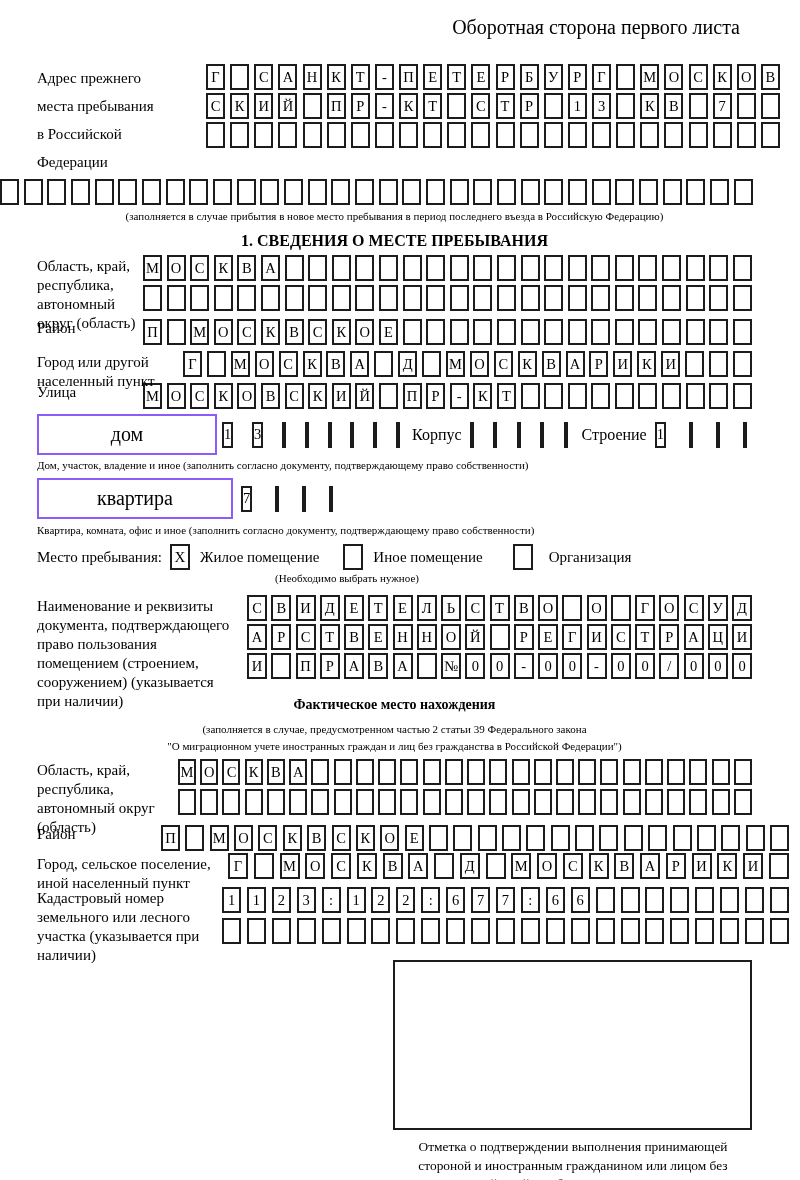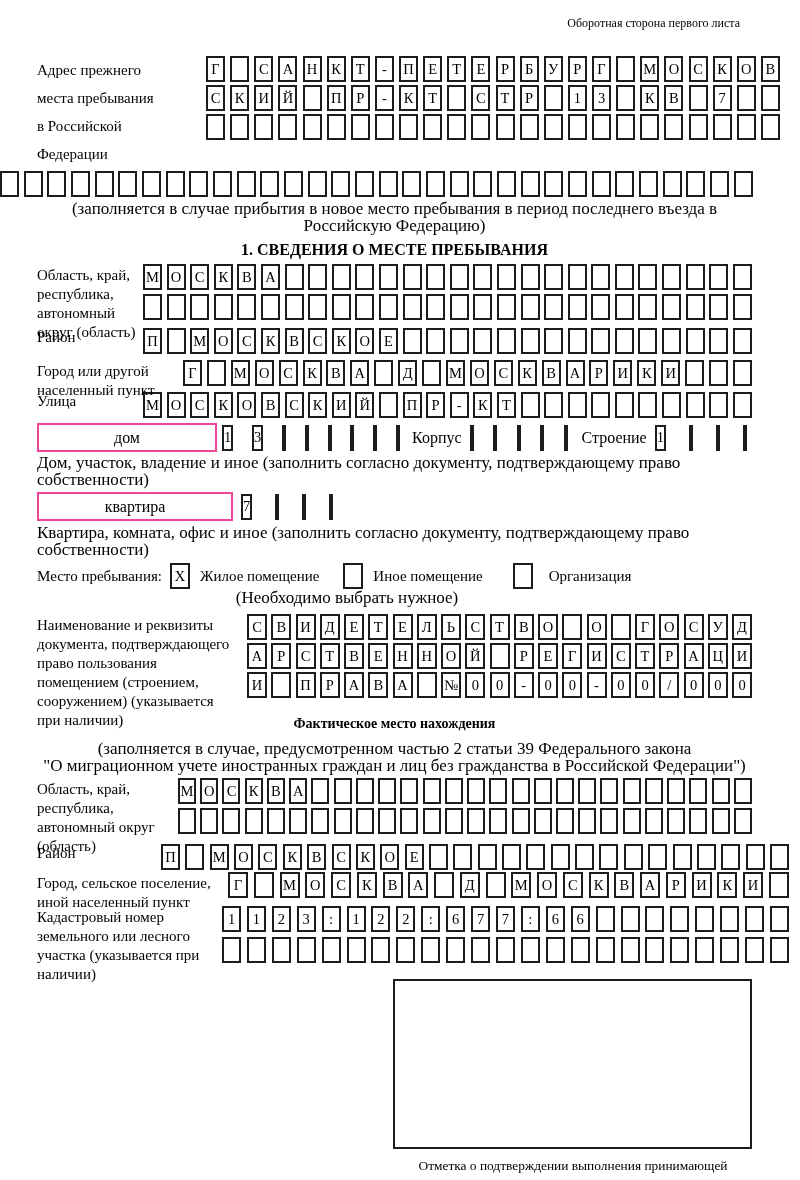--- a/index.html
+++ b/index.html
@@ -2,21 +2,21 @@
 <html><head>
 <meta charset="utf-8">
 <style>
   html,body { margin:0; padding:0; background:#fff; }
   .page {
     width:800px; height:1180px; box-sizing:border-box;
     padding:16px 48px 0 37px; overflow:hidden; position:relative;
     background:#fff; color:#000;
     font-family:"Liberation Serif","DejaVu Serif",serif;
   }
-  .hdr-note { text-align:right; font-size:12px; padding-right:12px; }
+  .hdr-note { text-align:right; font-size:20px; padding-right:12px; }
 
   
   .cellrow { display:flex; justify-content:space-between; --cw:19px; }
   .cell {
     flex:0 0 var(--cw); width:var(--cw); height:26px; box-sizing:border-box;
     border:2px solid #1c1c1c; background:#fff;
     display:flex; align-items:center; justify-content:center;
     font-size:14.5px; line-height:1;
   }
   .cw20 { --cw:20px; } .cw18 { --cw:18px; }
@@ -39,33 +39,33 @@
   .lw210 { width:210px; padding-right:8px; }
   .ml106 { margin-left:106px; } .ml141 { margin-left:141px; } .ml146 { margin-left:146px; }
   .ml191 { margin-left:191px; } .ml185 { margin-left:185px; } .ml210 { margin-left:210px; }
   .w574 { width:574px; } .w609 { width:609px; } .w569 { width:569px; }
   .w628 { width:628px; } .w561 { width:561px; } .w567 { width:567px; } .w505 { width:505px; }
   .w753 { width:753px; margin-left:-37px; }
 
   .addr { margin-top:25px;gap:28px; }
   .addr .flabel { line-height:28px; }
 
-  .note { font-size:17px; line-height:17px; }
+  .note { font-size:11px; line-height:17px; }
   .note.center { text-align:center; }
   .mt2{margin-top:2px;} .mt3{margin-top:3px;} .mt4{margin-top:4px;} .mt5{margin-top:5px;}
   .mt6{margin-top:6px;} .mt8{margin-top:8px;} .mt10{margin-top:10px;} .mt12{margin-top:12px;}
 
   .title { text-align:center; font-weight:bold; font-size:16px; line-height:21px; }
   .title.small { font-size:14px; }
 
   
   .inline-row { display:flex; align-items:center; }
   .bigbox {
-    box-sizing:border-box; border:2px solid #ec4899; height:29px;
-    display:flex; align-items:center; justify-content:center; font-size:16px;
+    box-sizing:border-box; border:2px solid #8b5cf6; height:41px;
+    display:flex; align-items:center; justify-content:center; font-size:20px;
   }
   .bb180 { width:180px; } .bb196 { width:196px; }
   .grp { display:flex; justify-content:space-between; }
   .g178 { width:178px; margin-left:5px; }
   .g98  { width:98px; }
   .g92  { width:92px; }
   .inline-lbl { font-size:16px; margin:0 8px 0 12px; }
 
   
   .stay { display:flex; align-items:center; font-size:15px; margin-top:5px; }

